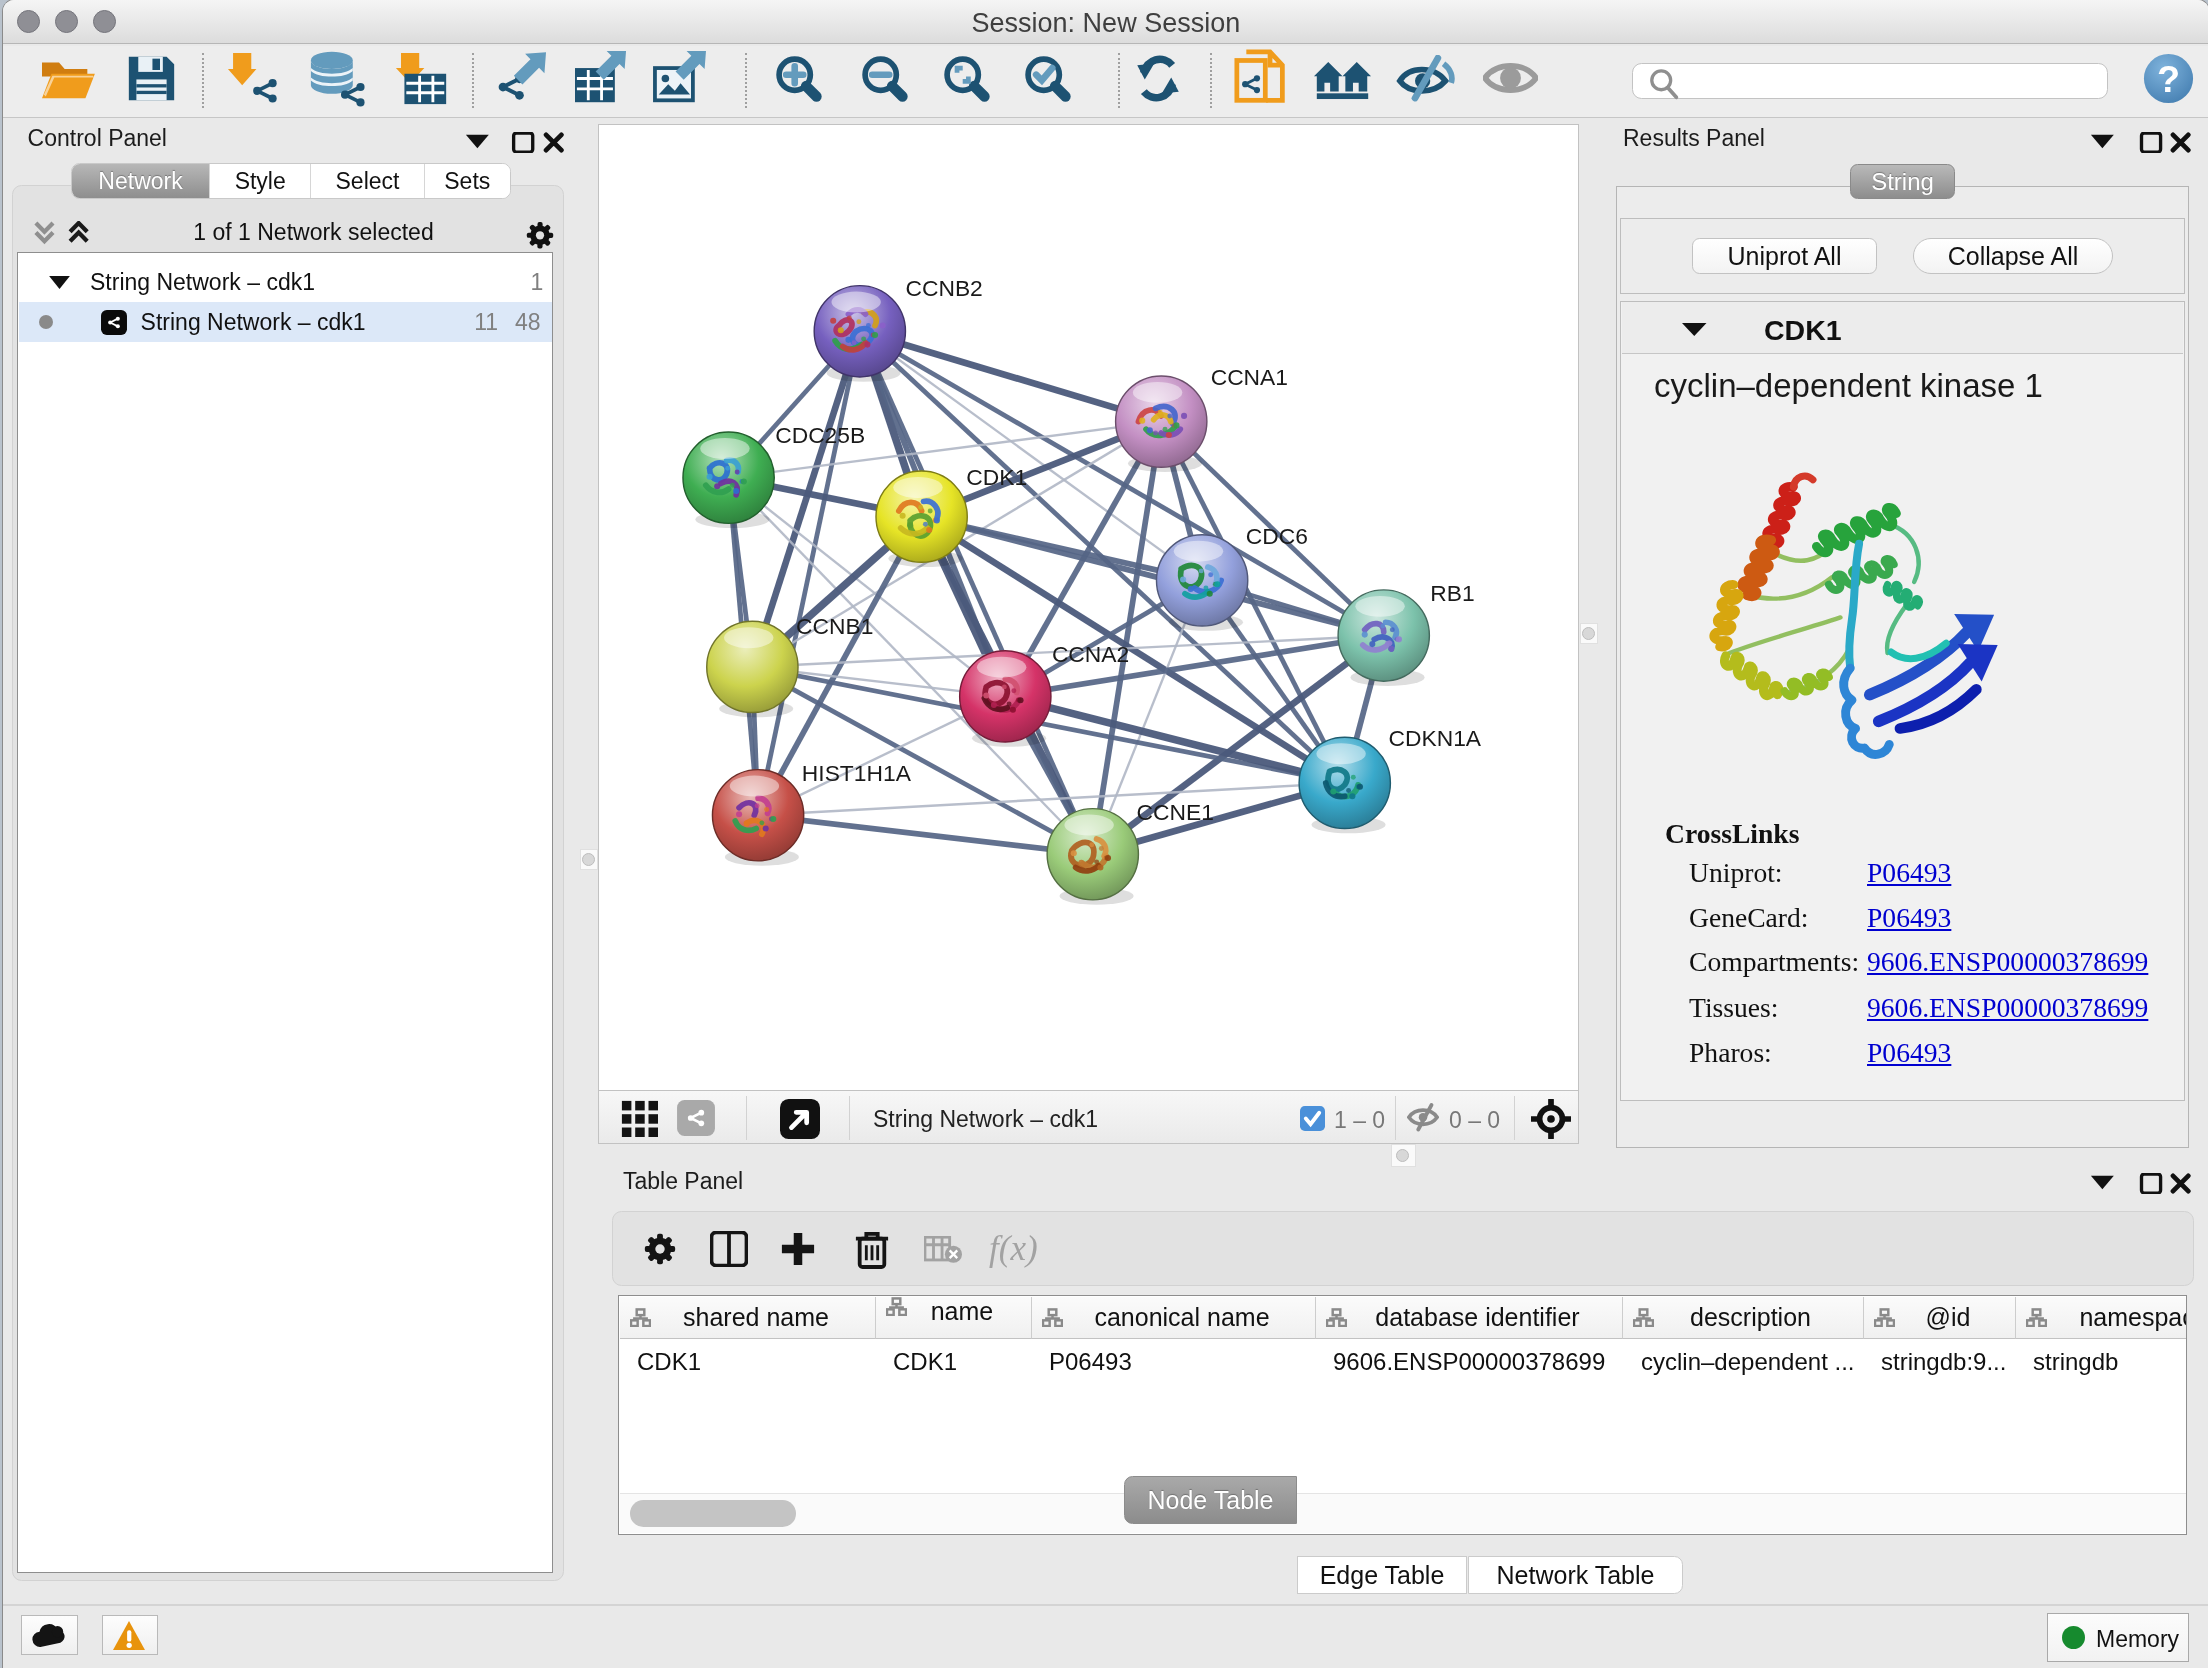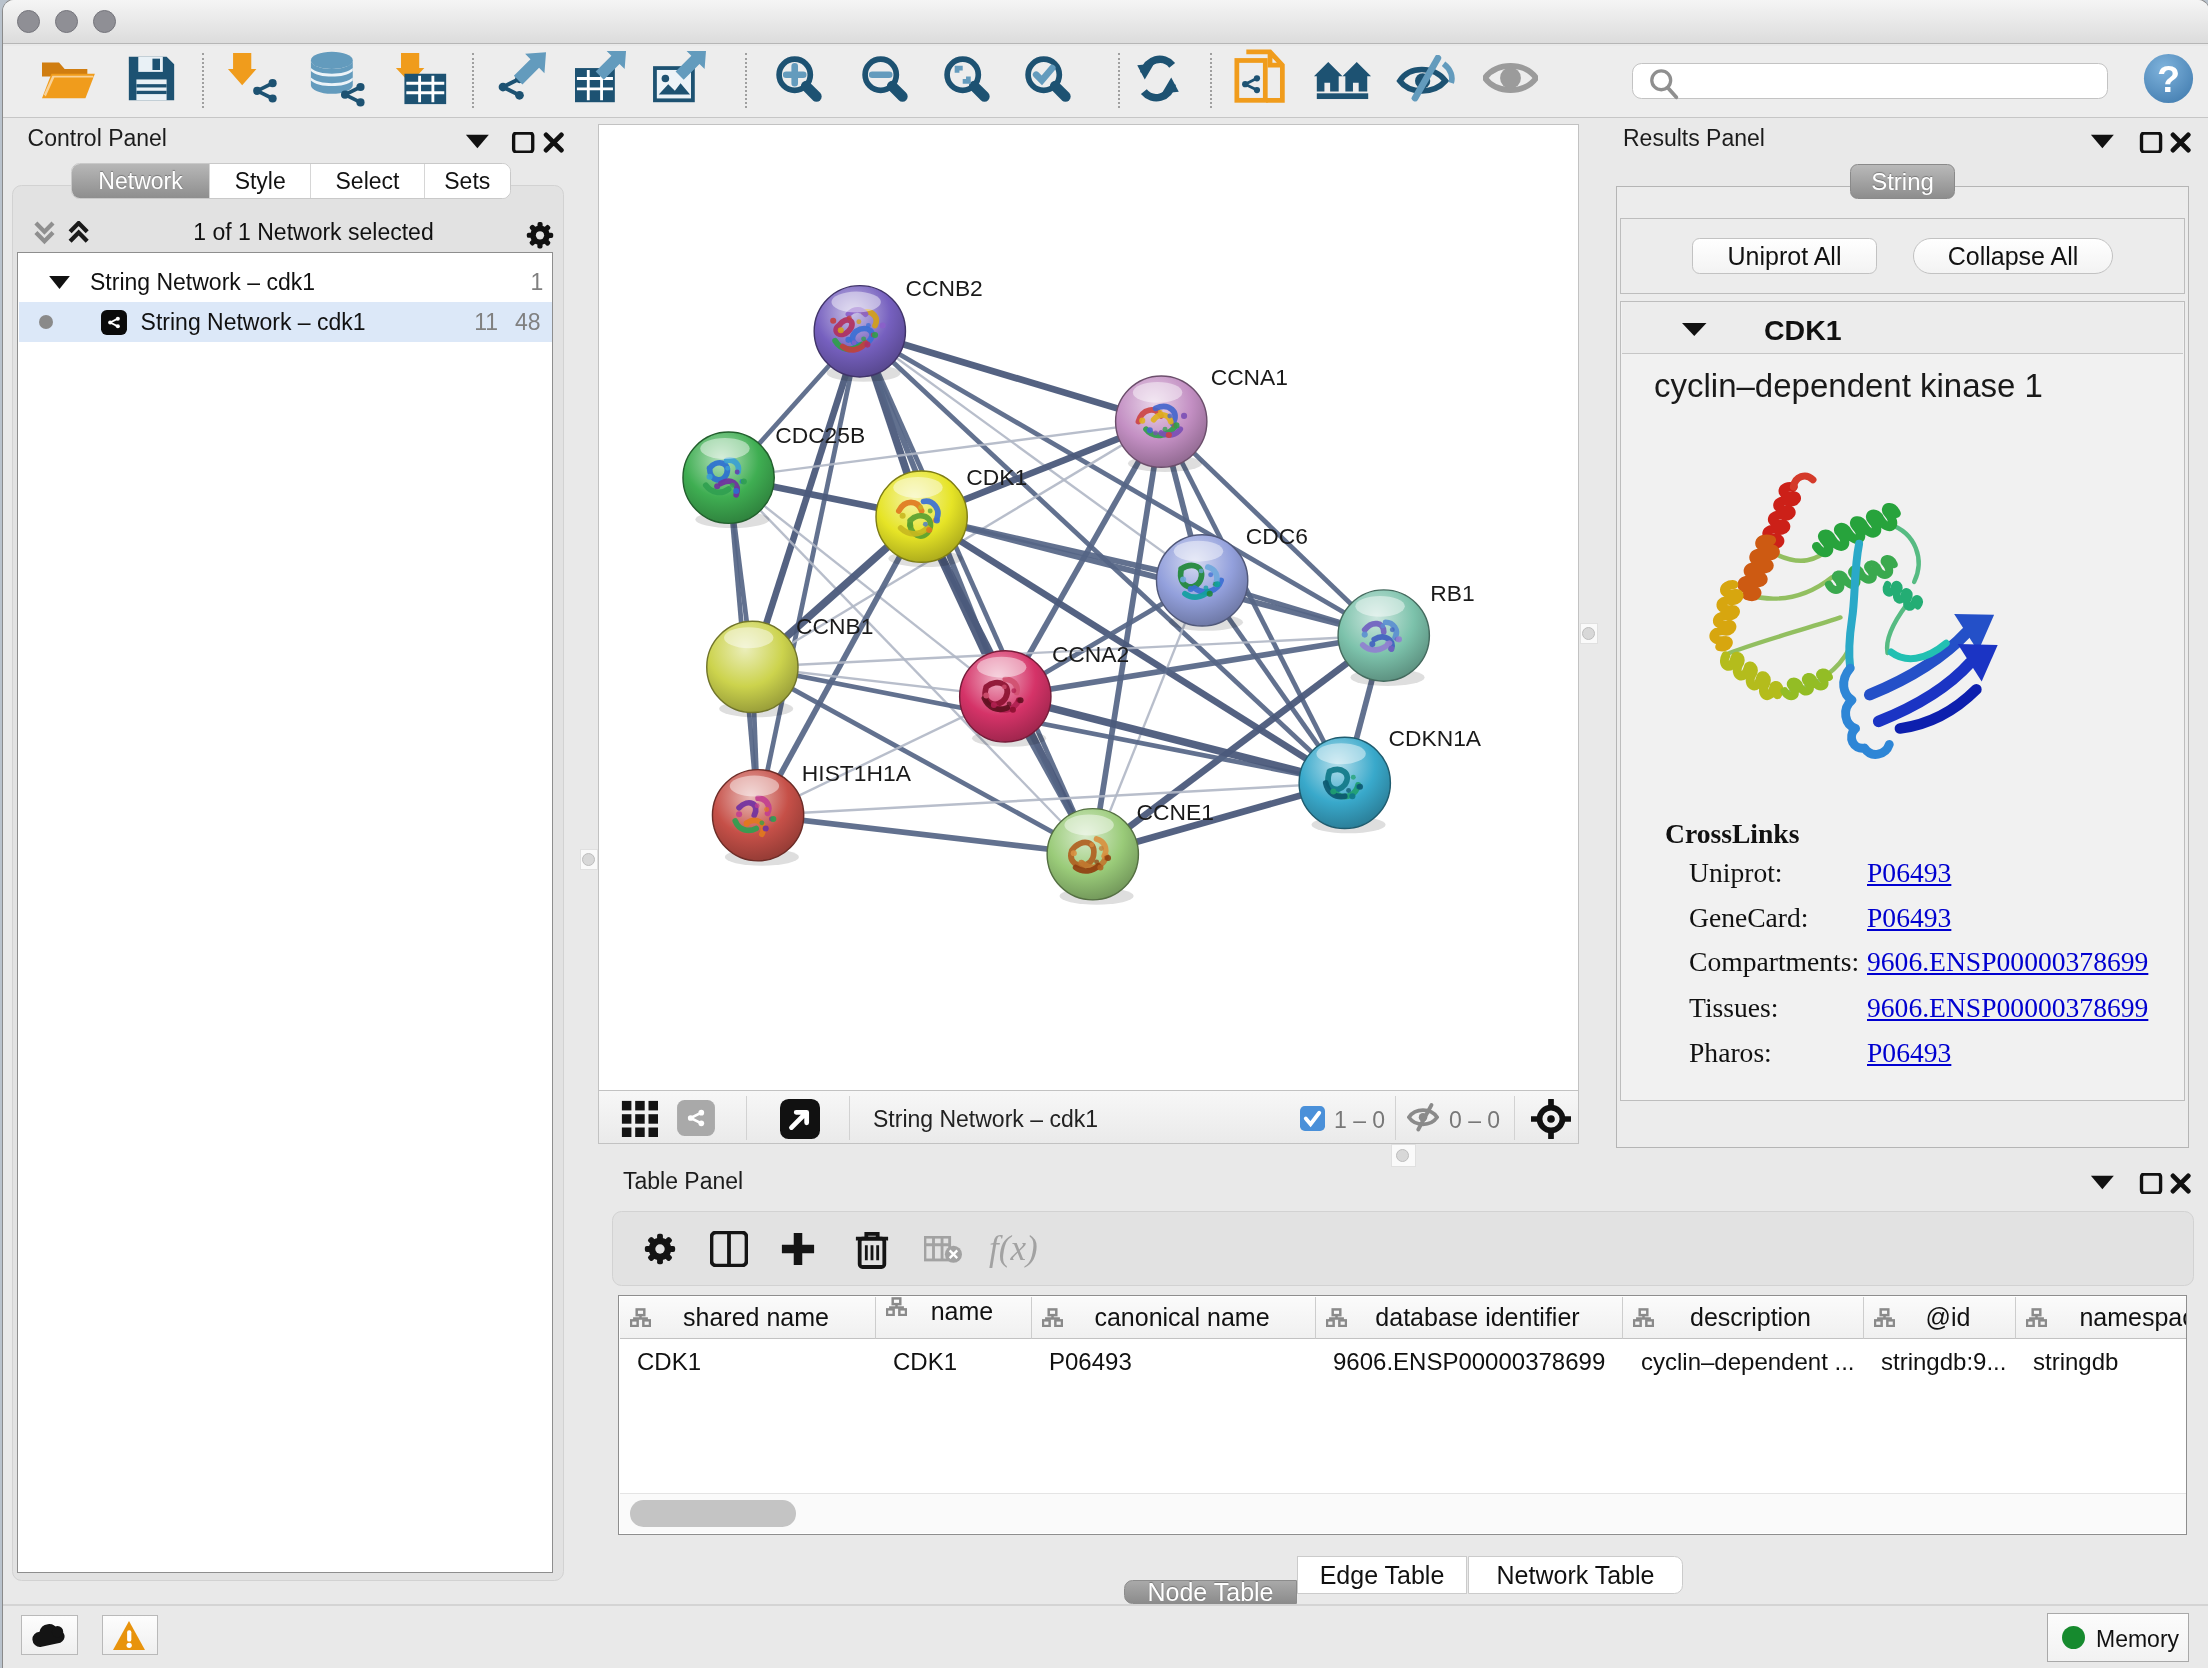--- a/index.html
+++ b/index.html
@@ -19,20 +19,21 @@
 .tab.sel{background:linear-gradient(#b7b7b7,#8e8e8e);color:#fff;text-shadow:0 -1px 1px rgba(0,0,0,.3)}
 .serif{font-family:"Liberation Serif",serif}
 .xl{color:#0000d0;text-decoration:underline;font-family:"Liberation Serif",serif}
 </style></head>
 <body>
 <div id="win"></div>
 <div id="titlebar">
   <div class="tl" style="left:14.3px"></div>
   <div class="tl" style="left:52px"></div>
   <div class="tl" style="left:90px"></div>
+  <div id="titletext">Session: New Session</div>
 </div>
 <div id="toolbar"></div>
 
 <div class="abs" style="left:0;top:0;width:2208px;height:1668px">
 <div class="tsep" style="left:202px;top:53px"></div>
 <div class="tsep" style="left:472px;top:53px"></div>
 <div class="tsep" style="left:745px;top:53px"></div>
 <div class="tsep" style="left:1118px;top:53px"></div>
 <div class="tsep" style="left:1210px;top:53px"></div>
 <div id="searchbox" class="abs"></div>
@@ -784,21 +785,21 @@
 <div class="abs" style="left:17px;top:51px;font-size:24px;color:#111;white-space:nowrap">CDK1</div>
 <div class="abs" style="left:273px;top:51px;font-size:24px;color:#111;white-space:nowrap">CDK1</div>
 <div class="abs" style="left:429px;top:51px;font-size:24px;color:#111;white-space:nowrap">P06493</div>
 <div class="abs" style="left:713px;top:51px;font-size:24px;color:#111;white-space:nowrap">9606.ENSP00000378699</div>
 <div class="abs" style="left:1021px;top:51px;font-size:24px;color:#111;white-space:nowrap">cyclin–dependent ...</div>
 <div class="abs" style="left:1261px;top:51px;font-size:24px;color:#111;white-space:nowrap">stringdb:9...</div>
 <div class="abs" style="left:1413px;top:51px;font-size:24px;color:#111;white-space:nowrap">stringdb</div>
 </div>
 <div class="abs" style="left:620px;top:1493px;width:1566px;height:40px;background:#fafafa;border-top:1px solid #e4e4e4"></div>
 <div class="abs" style="left:630px;top:1500px;width:166px;height:27px;background:#c4c4c4;border-radius:13.3px"></div>
-<div class="abs" style="left:1124px;top:1580px;width:173px;height:24px;background:linear-gradient(#a9a9a9,#8c8c8c);border:1px solid #8c8c8c;border-radius:8.6px 0 0 8.6px;color:#fff;font-size:25px;display:flex;align-items:center;justify-content:center;text-shadow:0 -1px 1px rgba(0,0,0,.3)">Node Table</div>
+<div class="abs" style="left:1124px;top:1476px;width:173px;height:48px;background:linear-gradient(#a9a9a9,#8c8c8c);border:1px solid #8c8c8c;border-radius:8.6px 0 0 8.6px;color:#fff;font-size:25px;display:flex;align-items:center;justify-content:center;text-shadow:0 -1px 1px rgba(0,0,0,.3)">Node Table</div>
 <div class="abs" style="left:1297px;top:1556px;width:170px;height:38px;background:#fff;border:1px solid #cbcbcb;color:#111;font-size:25px;display:flex;align-items:center;justify-content:center">Edge Table</div>
 <div class="abs" style="left:1468px;top:1556px;width:215px;height:38px;background:#fff;border:1px solid #cbcbcb;border-radius:0 8.6px 8.6px 0;color:#111;font-size:25px;display:flex;align-items:center;justify-content:center">Network Table</div>
 <div class="abs" style="left:2.9px;top:1604px;width:2206px;height:1.9px;background:#d4d4d4"></div>
 <div class="abs" style="left:21px;top:1615px;width:57px;height:40px;background:linear-gradient(#fdfdfd,#efefef);border:1.9px solid #b9b9b9"></div>
 <svg class="abs" style="left:31px;top:1624px" width="36" height="25" viewBox="0 0 38 26">
 <path d="M10 24 a8 8 0 0 1 -1 -16 a10 10 0 0 1 19 -2 a7 7 0 0 1 3 13.5 Z" fill="#141414"></path>
 <circle cx="28" cy="8" r="6" fill="#141414"></circle>
     </svg>
 <div class="abs" style="left:102px;top:1615px;width:56px;height:40px;background:linear-gradient(#fdfdfd,#efefef);border:1.9px solid #b9b9b9"></div>
 <svg class="abs" style="left:112px;top:1620px" width="34" height="31" viewBox="0 0 36 33">

